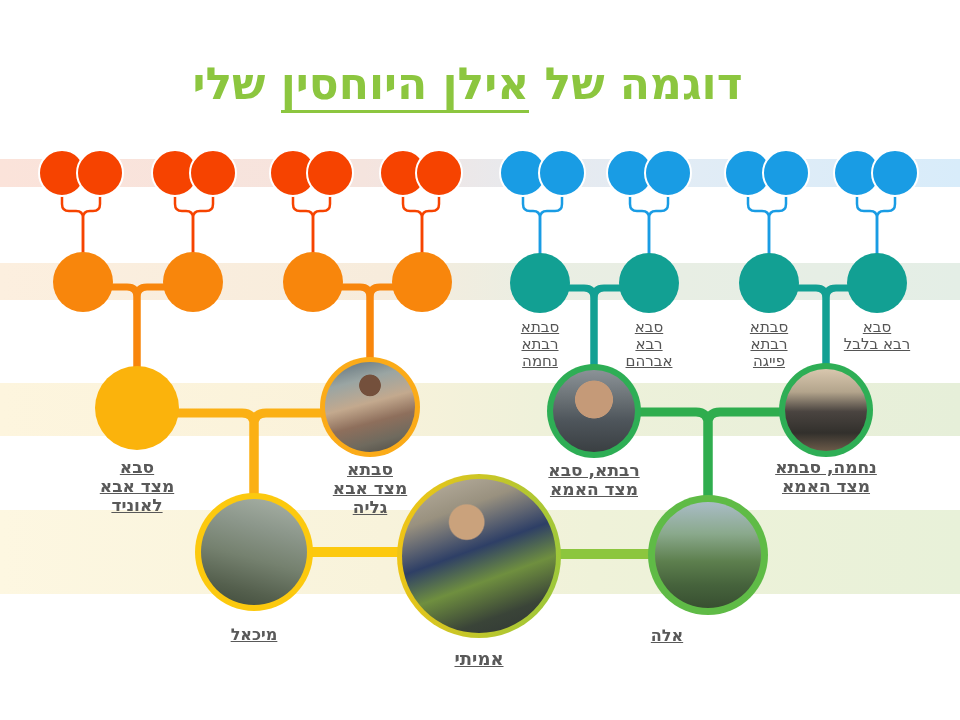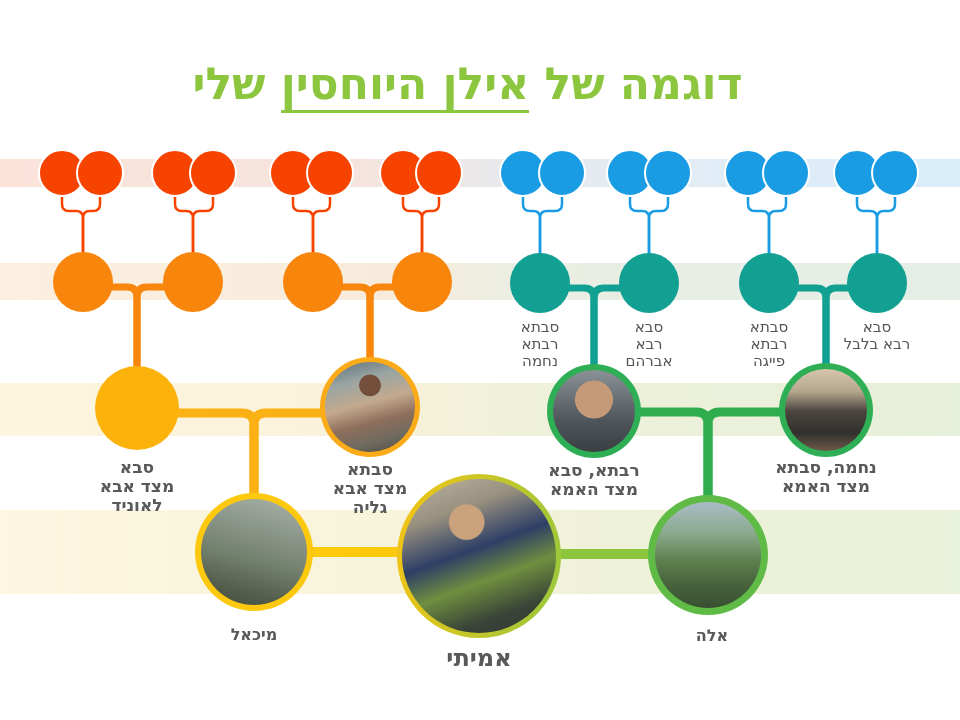--- a/index.html
+++ b/index.html
@@ -16,25 +16,25 @@
   svg.wires{position:absolute;left:0;top:0;}
   .dot{position:absolute;border-radius:50%;}
   .r1{width:48px;height:48px;box-sizing:border-box;border:2px solid #ffffff;background:#f64300;}
   .r1b{background:#199ce4;}
   .r2{width:60px;height:60px;background:#f8860c;}
   .r2t{background:#12a093;}
   .solid-yellow{width:84px;height:84px;background:#fbb30c;}
   .portrait{position:absolute;border-radius:50%;box-sizing:border-box;display:block;}
   .portrait .ph{width:100%;height:100%;border-radius:50%;}
   .lbl{position:absolute;transform:translateX(-50%);text-align:center;direction:rtl;
-       white-space:pre-line;color:#595959;}
+       white-space:pre-line;color:#595959;text-decoration:underline;}
   .lbl.thin{font-size:15px;line-height:17px;font-weight:400;color:#555555;}
   .lbl.bold{font-size:17px;line-height:19px;font-weight:bold;}
   .lbl.name{font-size:16px;line-height:22px;font-weight:bold;}
-  .lbl.big{font-size:24px;line-height:25px;font-weight:bold;}
+  .lbl.big{font-size:18px;line-height:25px;font-weight:bold;}
   
   .ph-galia{background:
      radial-gradient(circle at 50% 26%, #74503c 0 13%, rgba(0,0,0,0) 14%),
      linear-gradient(165deg,#5c6e79 0%,#9aa5a3 24%,#c3a98e 46%,#8e6f5c 64%,#6f6a5e 82%,#4c4a44 100%);}
   .ph-yefim{background:
      radial-gradient(circle at 50% 36%, #c59a78 0 28%, rgba(0,0,0,0) 29%),
      linear-gradient(180deg,#8b9297 0%,#6d7478 32%,#4e555b 62%,#3a3f42 100%);}
   .ph-lilia{background:
      linear-gradient(180deg,#d8c7ae 0%,#b3a48c 28%,#4a4440 52%,#32302c 78%,#6b5a49 100%);}
   .ph-michael{background:
@@ -163,15 +163,15 @@
 </div>
 <div class="portrait" style="left:397px;top:474px;width:164px;height:164px;padding:5px;background:linear-gradient(100deg,#f5c413,#97c83d)">
   <div class="ph ph-amitai"></div>
 </div>
 <div class="portrait" style="left:648px;top:495px;width:120px;height:120px;padding:7px;background:#5fbb46">
   <div class="ph ph-ella"></div>
 </div>
 
 <div class="lbl name" style="left:254px;top:624px">מיכאל</div>
 <div class="lbl big" style="left:479px;top:646px">אמיתי</div>
-<div class="lbl name" style="left:712px;top:625px">אלה</div>
+<div class="lbl name" style="left:667px;top:625px">אלה</div>
 
 <h1 class="title"><span>דוגמה של</span> <span class="u">אילן היוחסין</span> <span>שלי</span></h1>
 
 </body></html>

